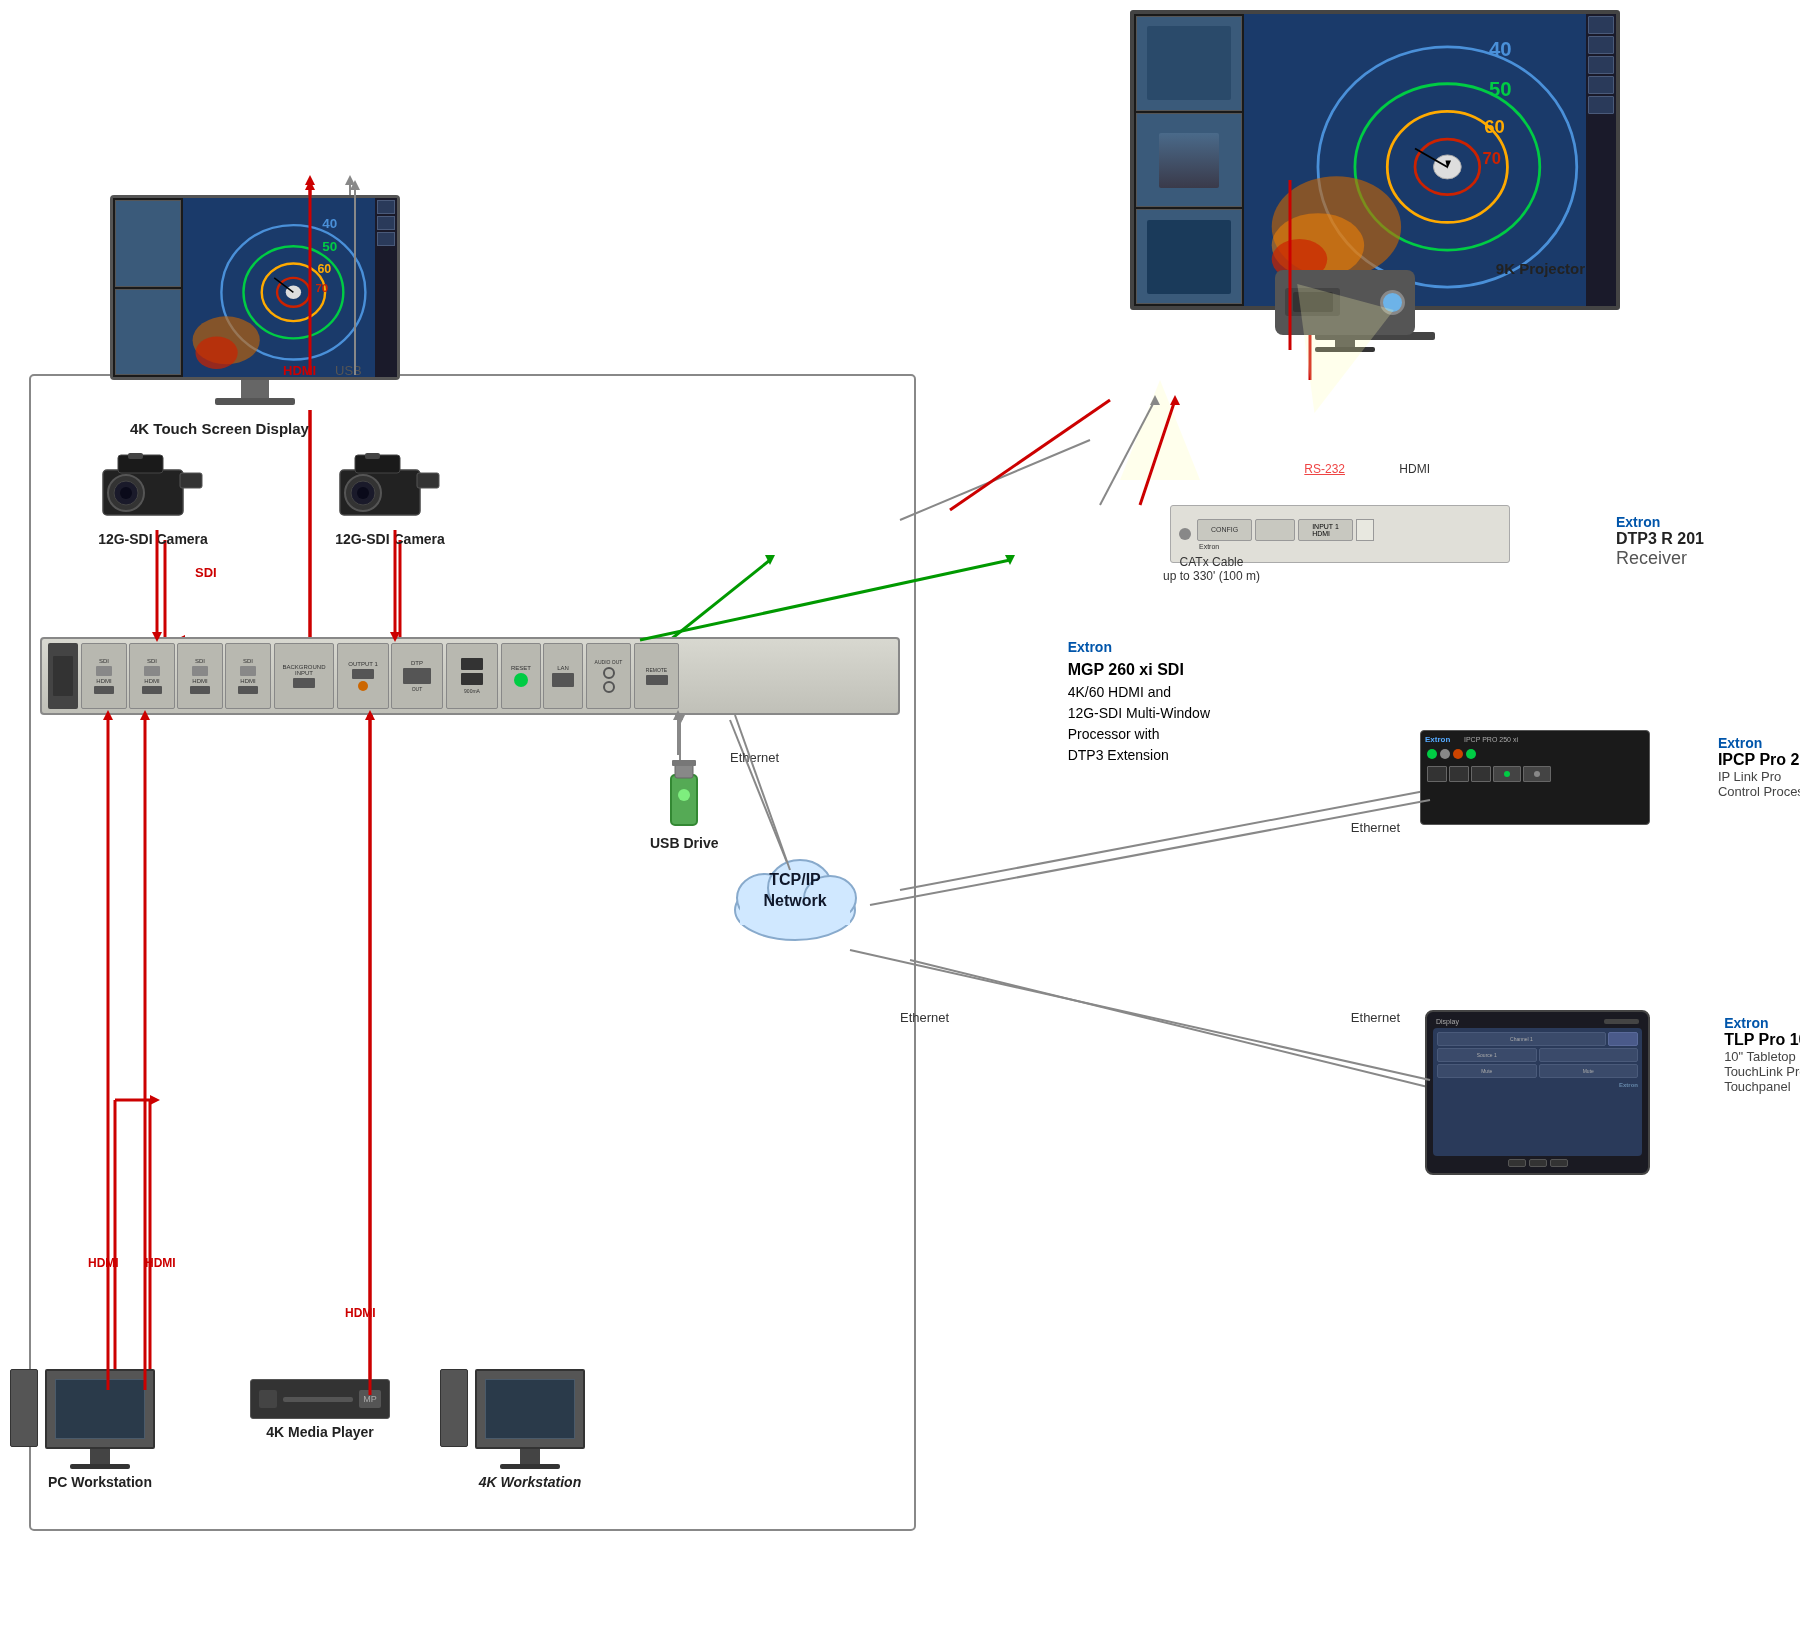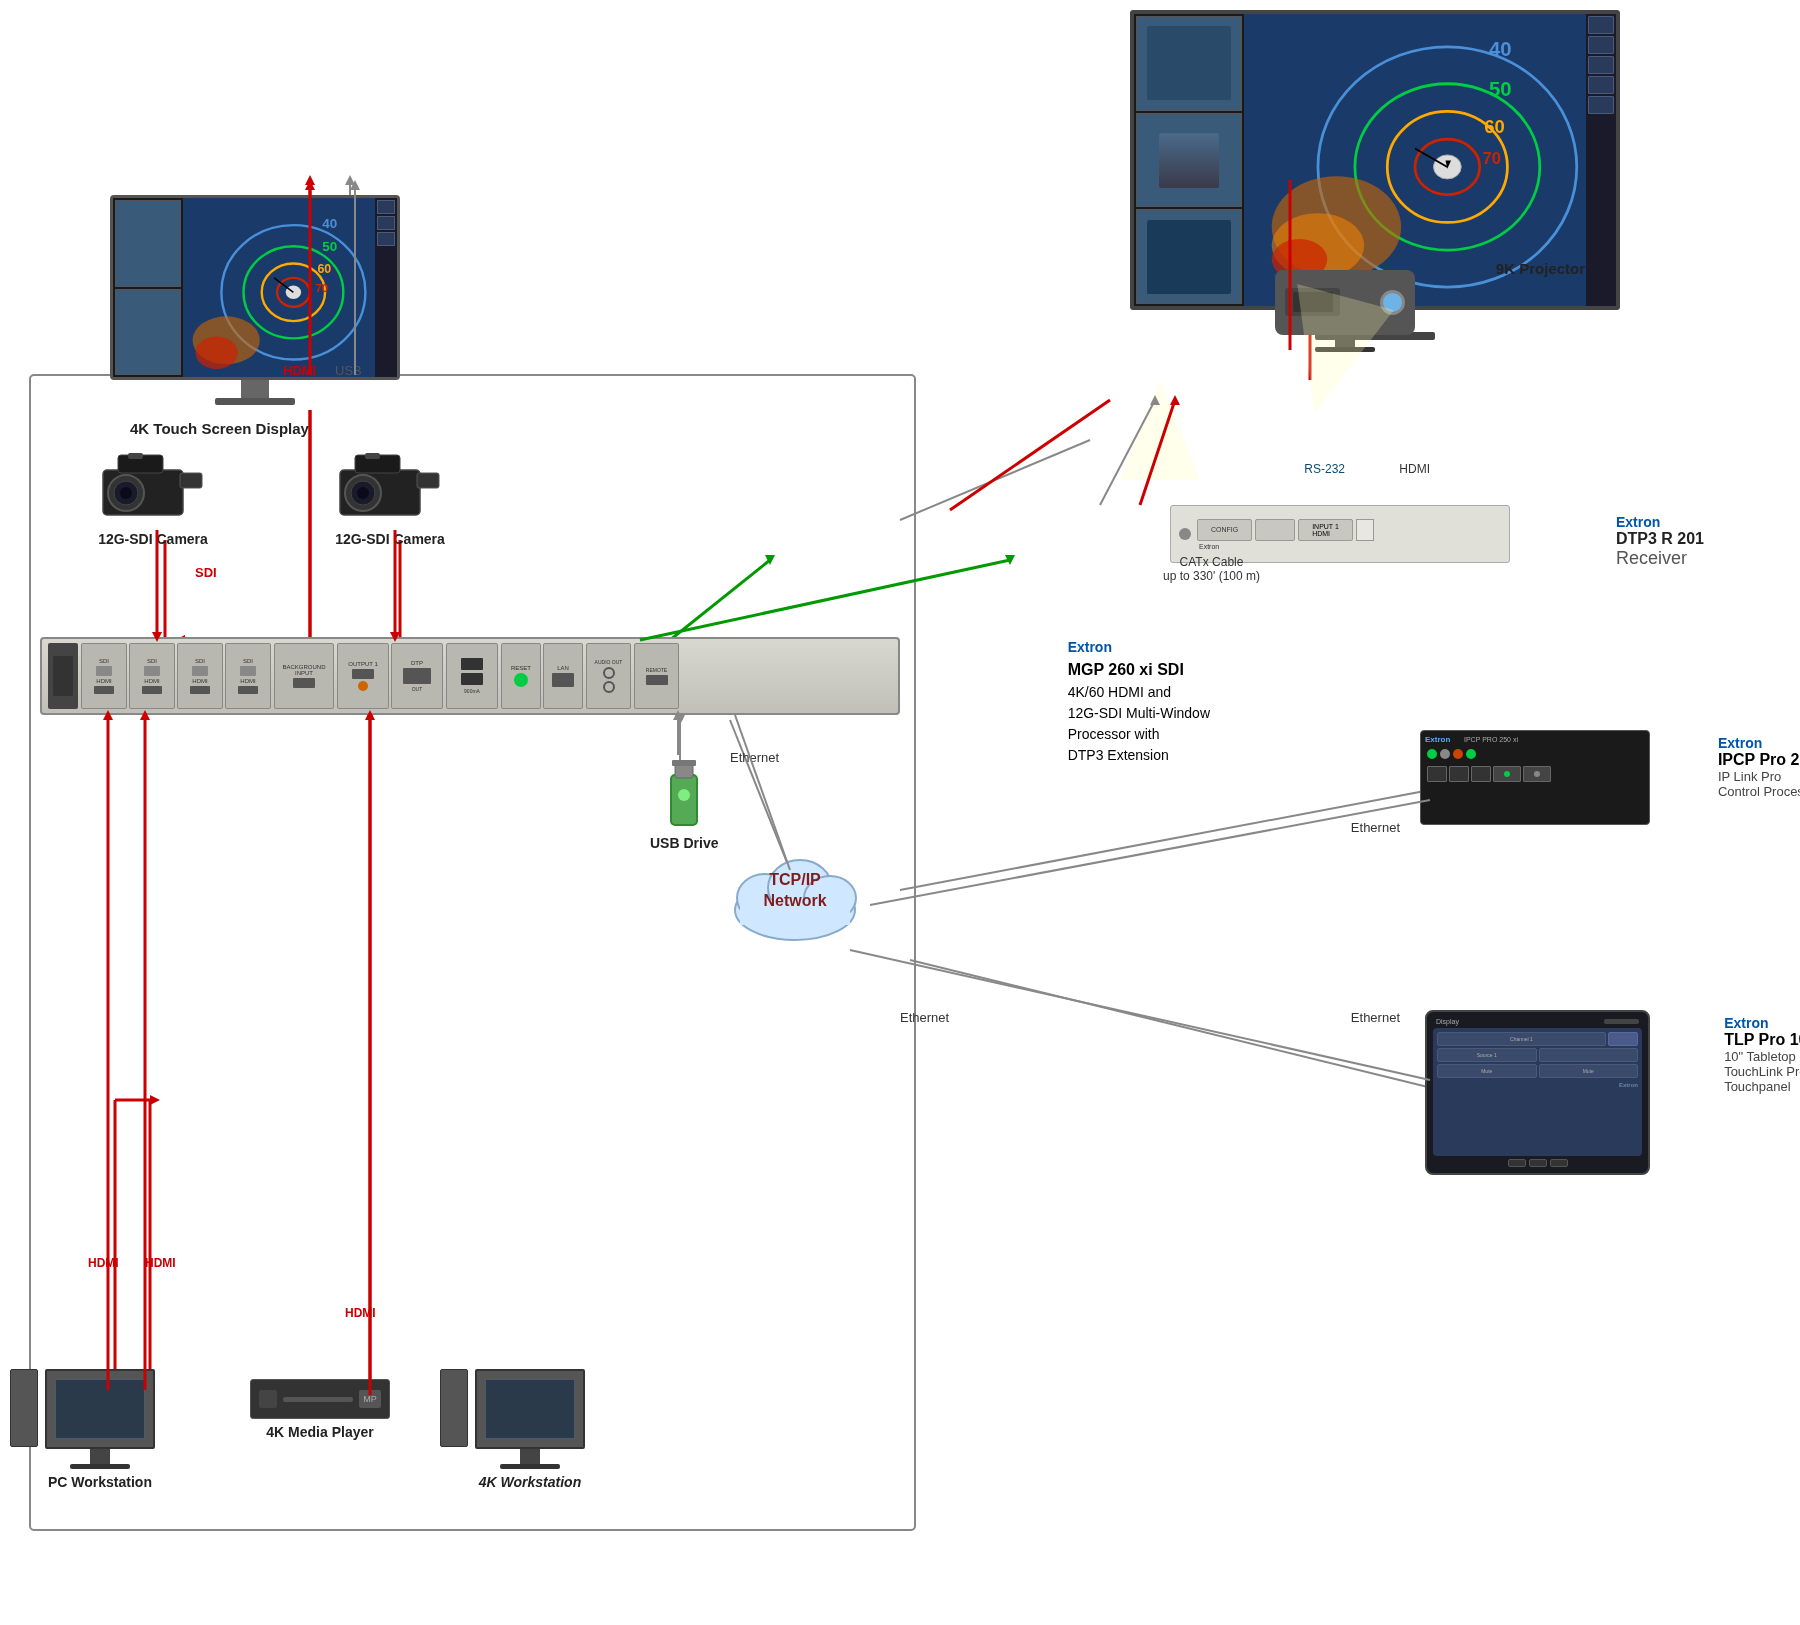--- a/index.html
+++ b/index.html
@@ -203,21 +203,21 @@
       <div style="font-size:7px;color:#333;padding-left:2px;">Extron</div>
     </div>
 
     <div style="position:absolute;top:8px;right:-195px;">
       <div style="font-size:14px;color:#0055aa;font-weight:bold;">Extron</div>
       <div style="font-size:16px;font-weight:bold;color:#222;">DTP3 R 201</div>
       <div style="font-size:18px;color:#555;">Receiver</div>
     </div>
   </div>
 
-  <div style="position:absolute;top:462px;right:455px;font-size:12px;color:#0c4a6e;">RS-232</div>
+  <div style="position:absolute;top:462px;right:455px;font-size:12px;color:#ef4444;text-decoration:underline;">RS-232</div>
   <div style="position:absolute;top:462px;right:370px;font-size:12px;color:#333;">HDMI</div>
 
   <div style="position:absolute;top:555px;right:540px;font-size:12px;color:#333;text-align:center;">CATx Cable<br>up to 330' (100 m)</div>
 
   <div style="position:absolute;top:637px;left:40px;width:860px;height:78px;">
     <div style="width:860px;height:78px;background:linear-gradient(to bottom,#d8d8d0,#c0c0b8);border:2px solid #888;border-radius:4px;display:flex;align-items:center;padding:0 6px;gap:3px;position:relative;">
 
       <div style="width:30px;height:66px;background:#444;border-radius:2px;display:flex;align-items:center;justify-content:center;">
         <div style="width:20px;height:40px;background:#333;border-radius:1px;"></div>
       </div>
@@ -393,21 +393,21 @@
   <div style="position:absolute;top:840px;left:720px;width:150px;height:110px;">
     <svg width="150" height="110" viewBox="0 0 150 110">
 
       <ellipse cx="75" cy="70" rx="60" ry="30" fill="#d0e8ff" stroke="#88aacc" stroke-width="2"></ellipse>
       <ellipse cx="45" cy="58" rx="28" ry="24" fill="#d0e8ff" stroke="#88aacc" stroke-width="2"></ellipse>
       <ellipse cx="80" cy="48" rx="32" ry="28" fill="#d0e8ff" stroke="#88aacc" stroke-width="2"></ellipse>
       <ellipse cx="110" cy="58" rx="26" ry="22" fill="#d0e8ff" stroke="#88aacc" stroke-width="2"></ellipse>
 
       <rect x="20" y="60" width="110" height="25" fill="#d0e8ff" stroke="none"></rect>
     </svg>
-    <div style="position:absolute;top:30px;left:0;width:150px;text-align:center;font-size:16px;font-weight:bold;color:#7f1d1d;line-height:1.3;">TCP/IP<br>Network</div>
+    <div style="position:absolute;top:30px;left:0;width:150px;text-align:center;font-size:16px;font-weight:bold;color:#0f172a;line-height:1.3;">TCP/IP<br>Network</div>
   </div>
 
   <div style="position:absolute;top:730px;right:150px;width:230px;height:95px;">
     <div style="width:230px;height:95px;background:#1a1a1a;border:1px solid #555;border-radius:4px;padding:4px;display:flex;flex-direction:column;gap:3px;">
       <div style="display:flex;align-items:center;gap:4px;">
         <div style="width:35px;font-size:8px;color:#55aaff;font-weight:bold;">Extron</div>
         <div style="font-size:7px;color:#aaa;">IPCP PRO 250 xi</div>
       </div>
 
       <div style="display:flex;gap:3px;padding:2px;">

